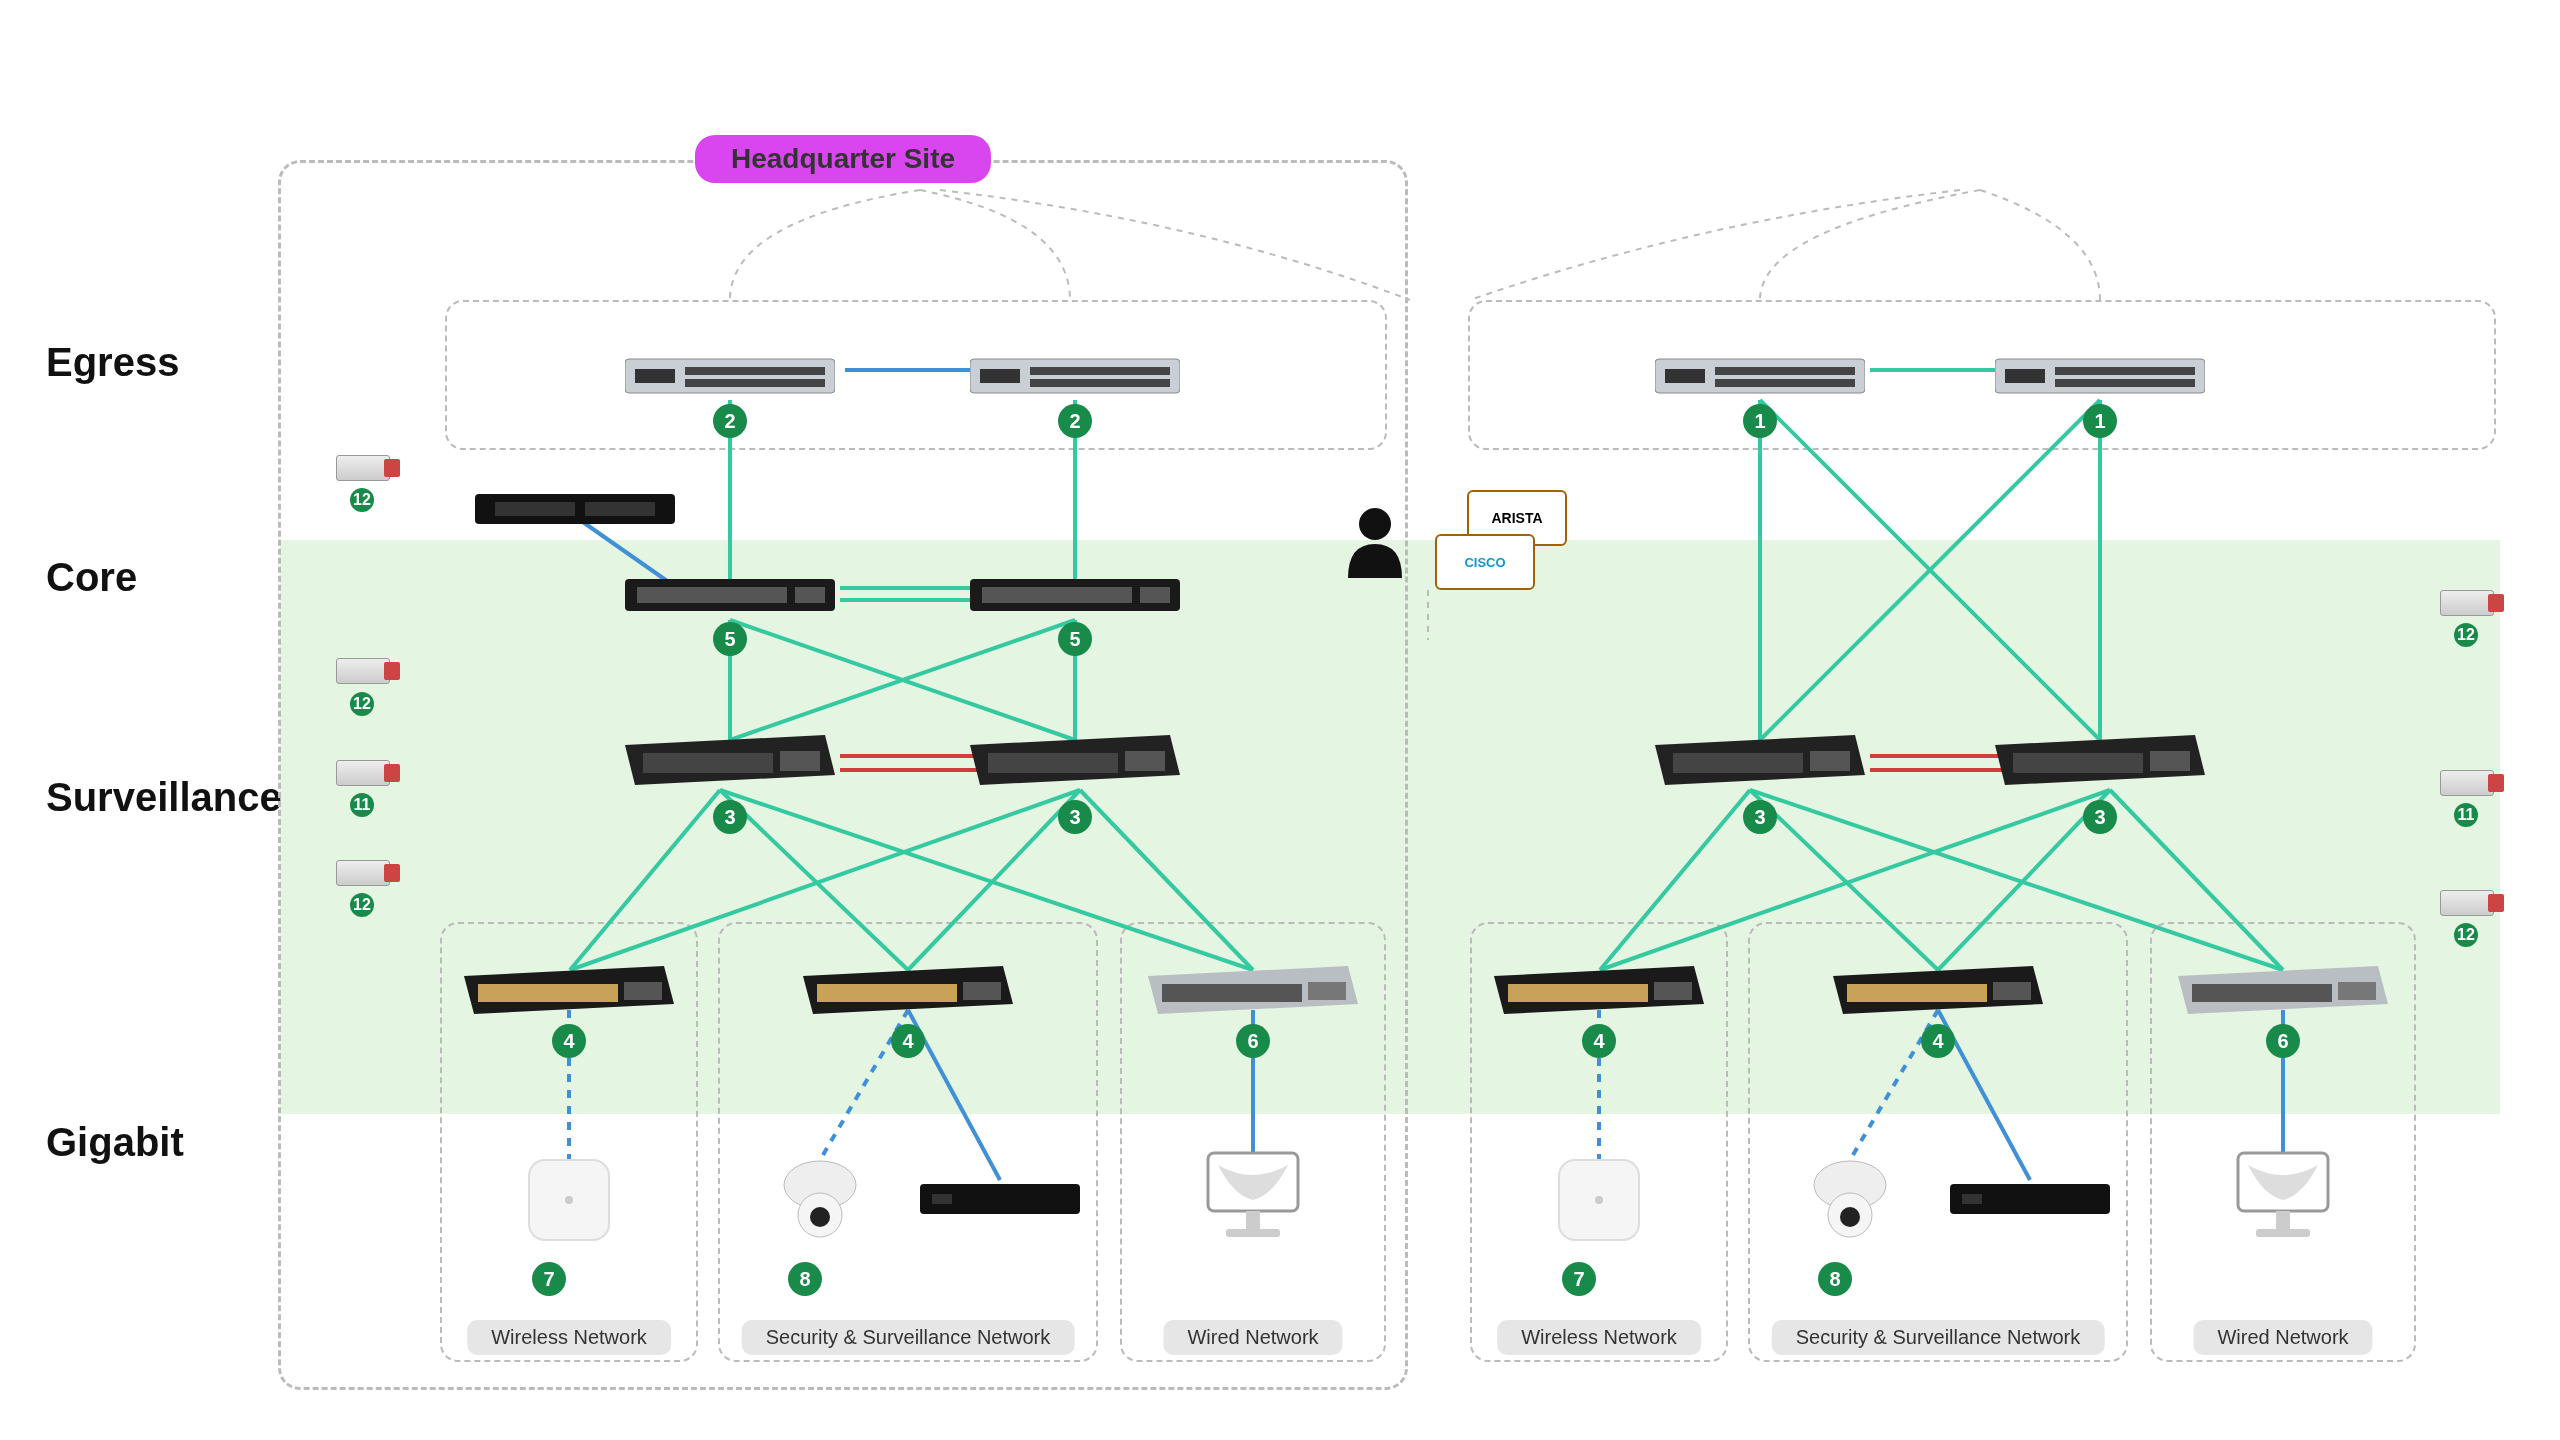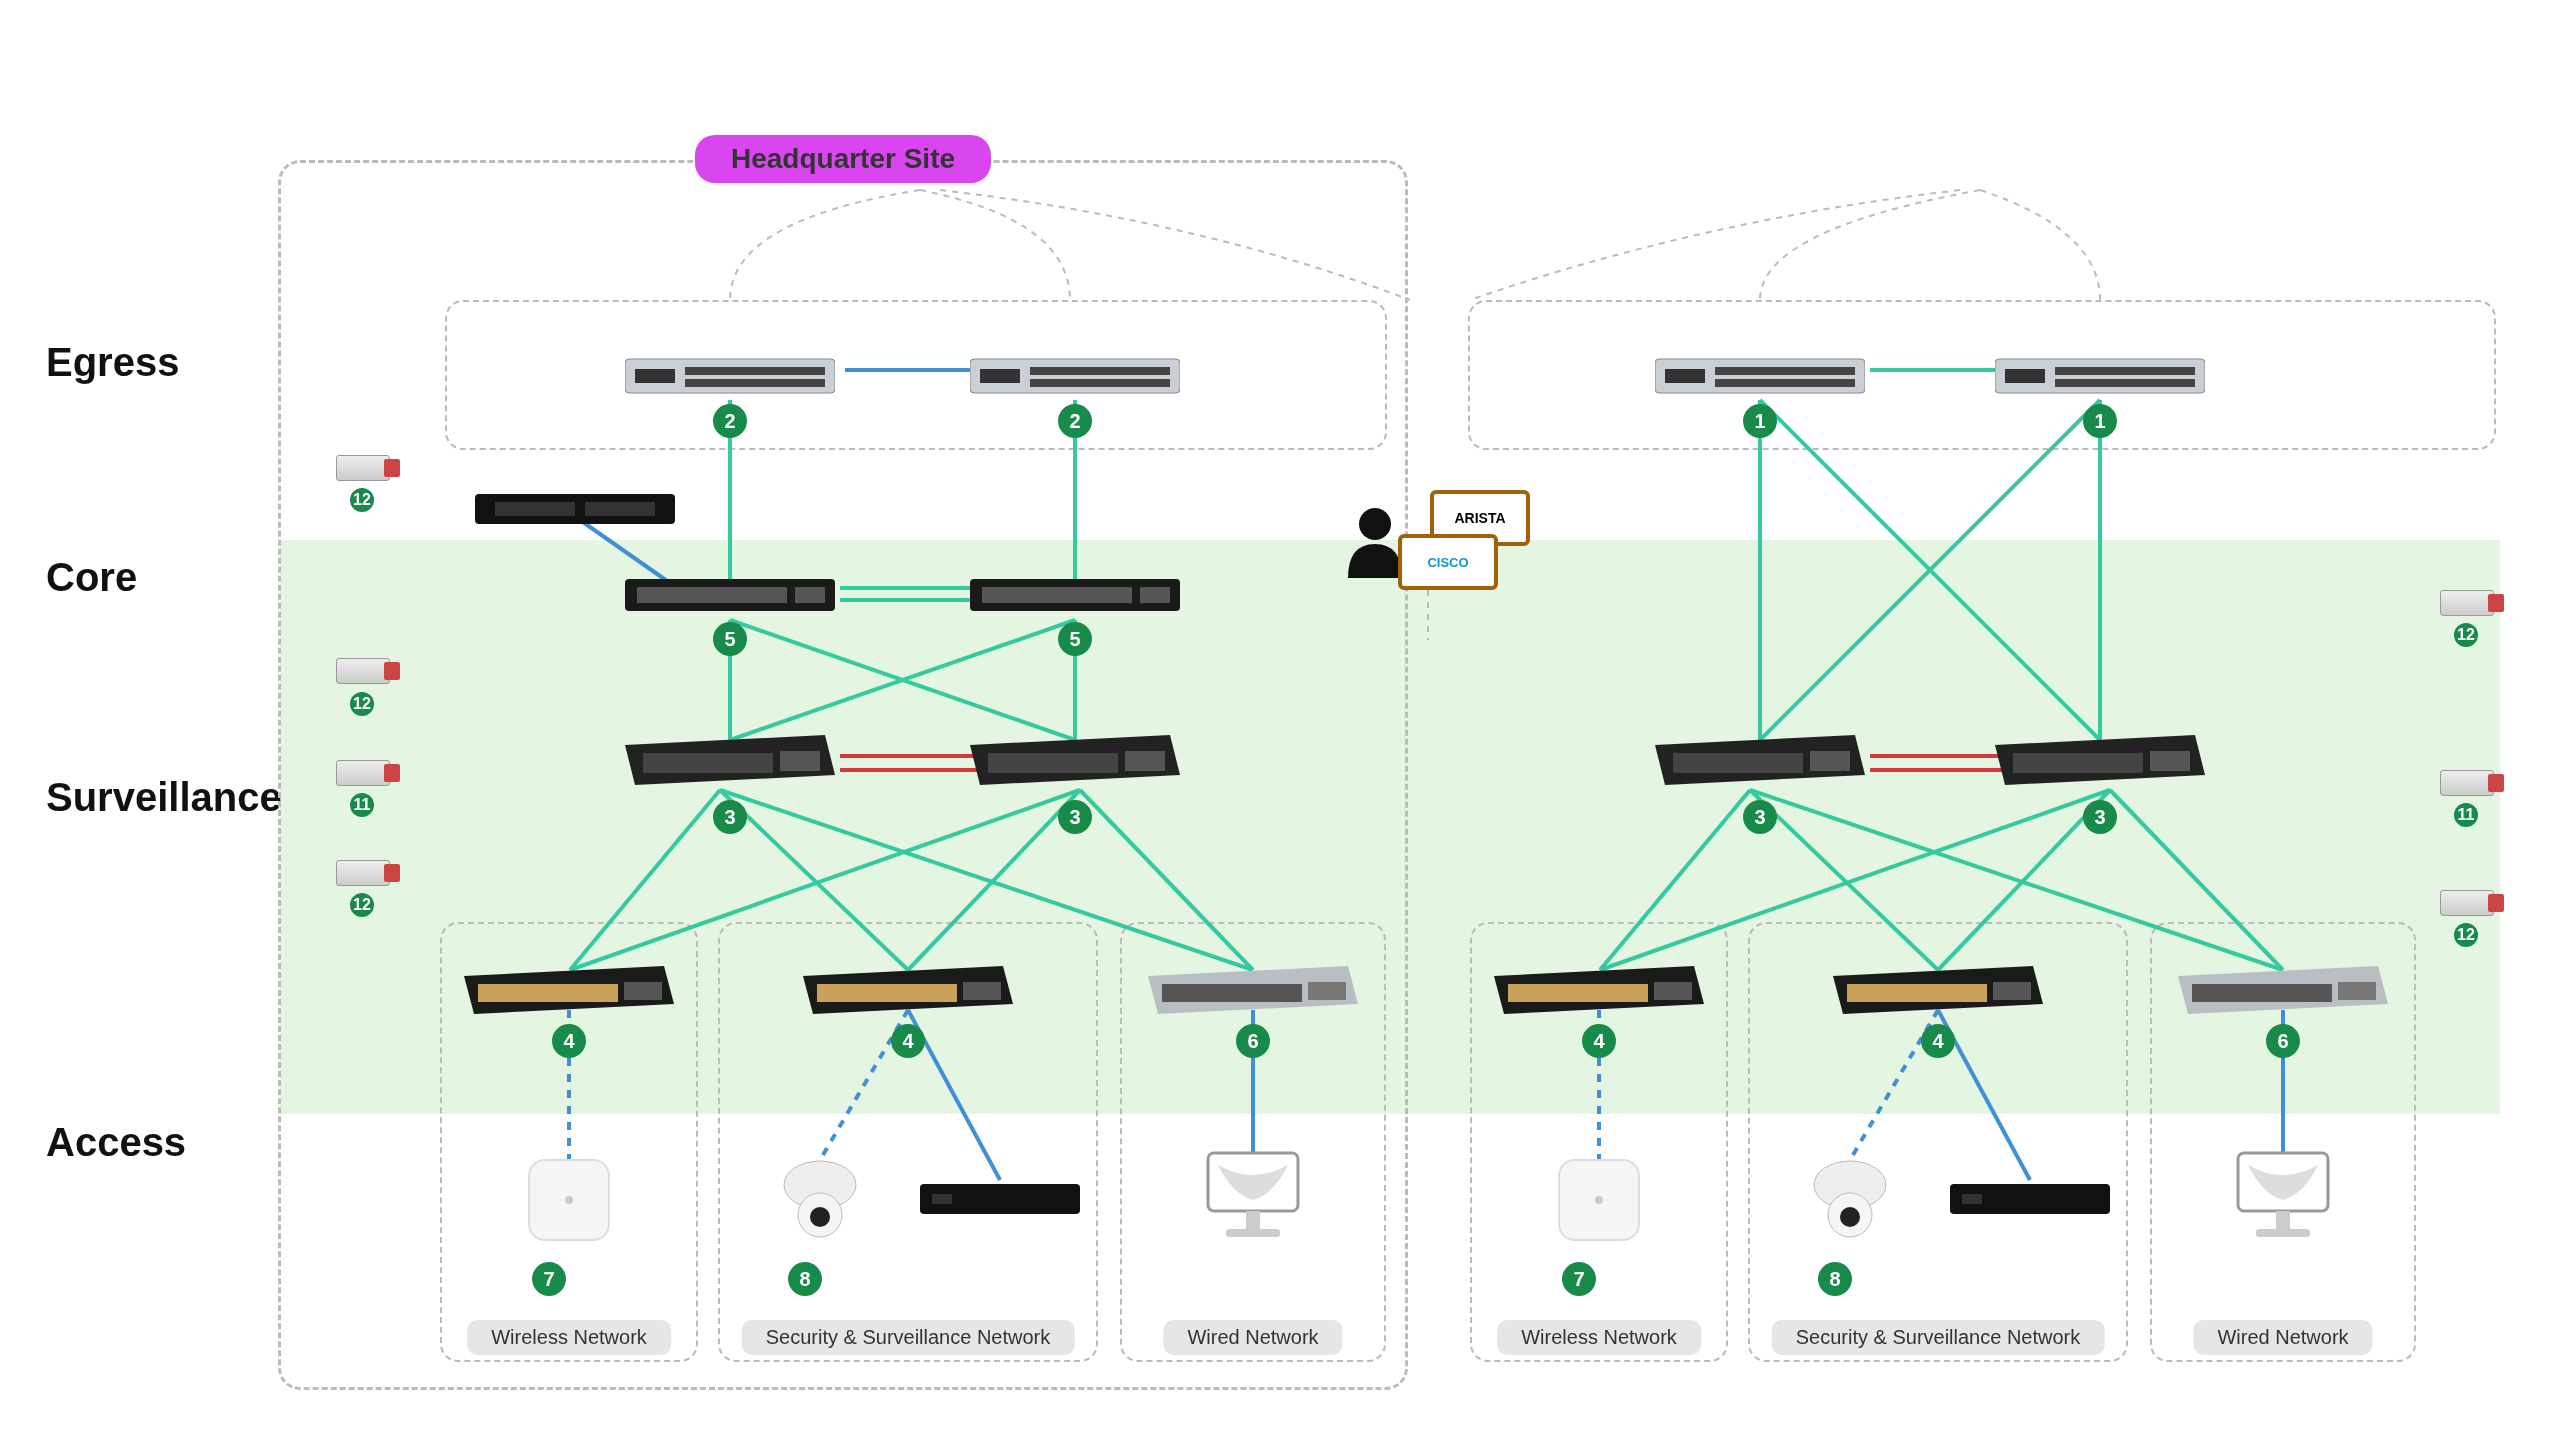--- a/index.html
+++ b/index.html
@@ -42,34 +42,34 @@
 
 
 svg.overlay { position: absolute; inset: 0; width: 100%; height: 100%; pointer-events: none; }
 
 
 .module { position: absolute; width: 54px; height: 26px; }
 .module::before { content: ""; position: absolute; inset: 0; background: linear-gradient(#eee,#ccc); border: 1px solid #999; border-radius: 3px; }
 .module::after { content: ""; position: absolute; right: -10px; top: 4px; width: 16px; height: 18px; background: #c44; border-radius: 2px; }
 
 .user-icon { position: absolute; }
-.monitor { position: absolute; border: 4px solid #a16207; border-radius: 6px; background: #fff; }
+.monitor { position: absolute; border: 2px solid #a16207; border-radius: 6px; background: #fff; margin-left: 37px; }
 </style>
 </head>
 <body>
 
 <div class="canvas">
 
   <div class="band-green" style="top:540px;height:574px;"></div>
 
 
   <div class="layer-label" style="top:340px;">Egress</div>
   <div class="layer-label" style="top:555px;">Core</div>
   <div class="layer-label" style="top:775px;">Surveillance</div>
-  <div class="layer-label" style="top:1120px;">Access</div>
+  <div class="layer-label" style="top:1120px;">Gigabit</div>
 
   <div class="frame" style="left:278px;top:160px;width:1130px;height:1230px;">
     <div class="site-label">Headquarter Site</div>
   </div>
 
 
   <div class="inner-frame" style="left:445px;top:300px;width:942px;height:150px;"></div>
 
   <div class="inner-frame" style="left:1468px;top:300px;width:1028px;height:150px;"></div>
 

